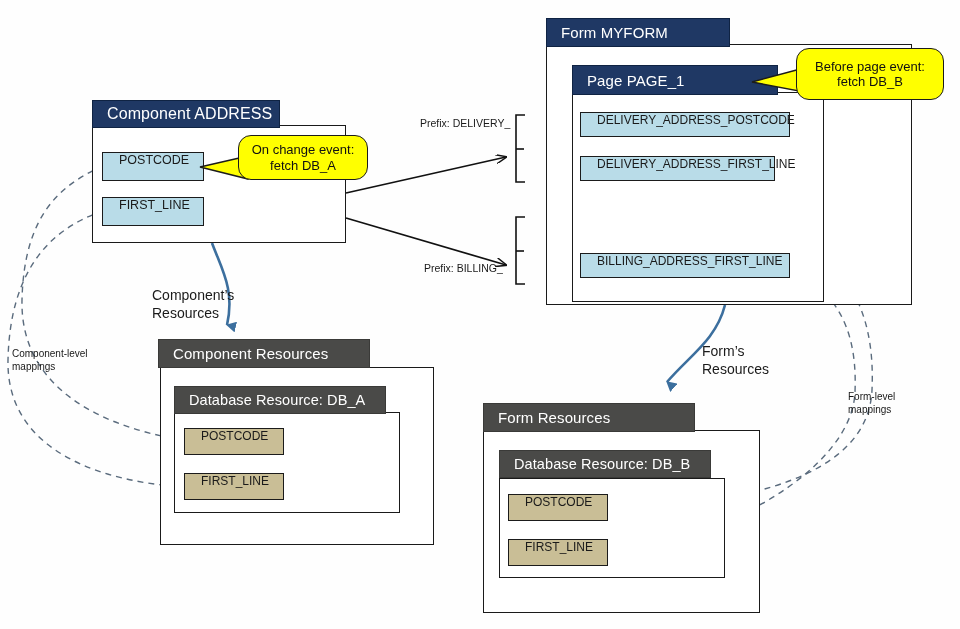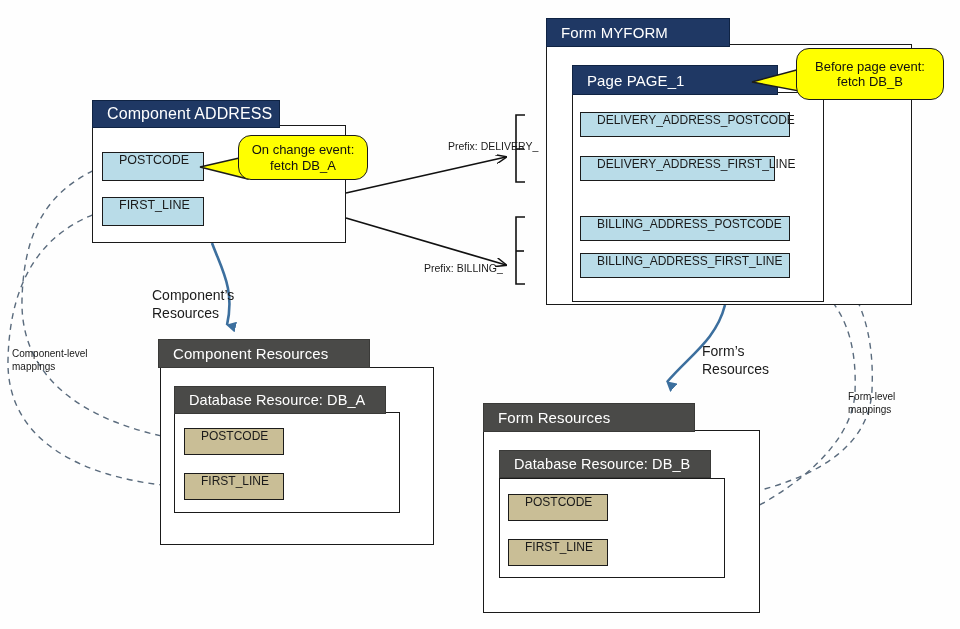--- a/index.html
+++ b/index.html
@@ -146,41 +146,38 @@
   </div>
 
   <svg class="callout-tail" style="left:196px; top:152px; width:60px; height:36px;" viewBox="0 0 60 36" xmlns="http://www.w3.org/2000/svg">
     <path d="M52,4 L4,15 L52,27 Z" fill="#ffff00" stroke="#1b1b1b" stroke-width="1.4"></path>
   </svg>
   <div class="callout" style="left:238px; top:135px; width:130px; height:45px; font-size:13px;text-align:center;">
     <span>On change event:</span>
     <span>fetch DB_A</span>
   </div>
 
-  <div class="lbl lbl-prefix" style="left:420px; top:140px;margin-left:28px;">Prefix: DELIVERY_</div>
+  <div class="lbl lbl-prefix" style="left:420px; top:117px;">Prefix: DELIVERY_</div>
   <div class="lbl lbl-prefix" style="left:424px; top:262px;">Prefix: BILLING_</div>
 
   <div class="panel-body" style="left:546px; top:44px; width:366px; height:261px;"></div>
   <div class="panel-tab tab-blue" style="left:546px; top:18px; width:184px; height:29px; font-size:15px;">
     <span>Form MYFORM</span>
   </div>
 
   <div class="panel-body" style="left:572px; top:92px; width:252px; height:210px;"></div>
   <div class="panel-tab tab-blue" style="left:572px; top:65px; width:206px; height:30px; font-size:15px;">
     <span>Page PAGE_1</span>
   </div>
 
   <div class="field field-blue" style="left:580px; top:112px; width:210px; height:25px; font-size:12px;">
     <span>DELIVERY_ADDRESS_POSTCODE</span>
   </div>
   <div class="field field-blue" style="left:580px; top:156px; width:195px; height:25px; font-size:12px;">
     <span>DELIVERY_ADDRESS_FIRST_LINE</span>
-  </div>
-  <div class="field field-blue" style="left:580px; top:216px; width:210px; height:25px; font-size:12px;">
-    <span>BILLING_ADDRESS_POSTCODE</span>
   </div>
   <div class="field field-blue" style="left:580px; top:253px; width:210px; height:25px; font-size:12px;">
     <span>BILLING_ADDRESS_FIRST_LINE</span>
   </div>
 
   <svg class="callout-tail" style="left:748px; top:62px; width:62px; height:38px;" viewBox="0 0 62 38" xmlns="http://www.w3.org/2000/svg">
     <path d="M56,6 L4,20 L56,30 Z" fill="#ffff00" stroke="#1b1b1b" stroke-width="1.4"></path>
   </svg>
   <div class="callout" style="left:796px; top:48px; width:148px; height:52px; font-size:13px;">
     <span>Before page event:</span>

